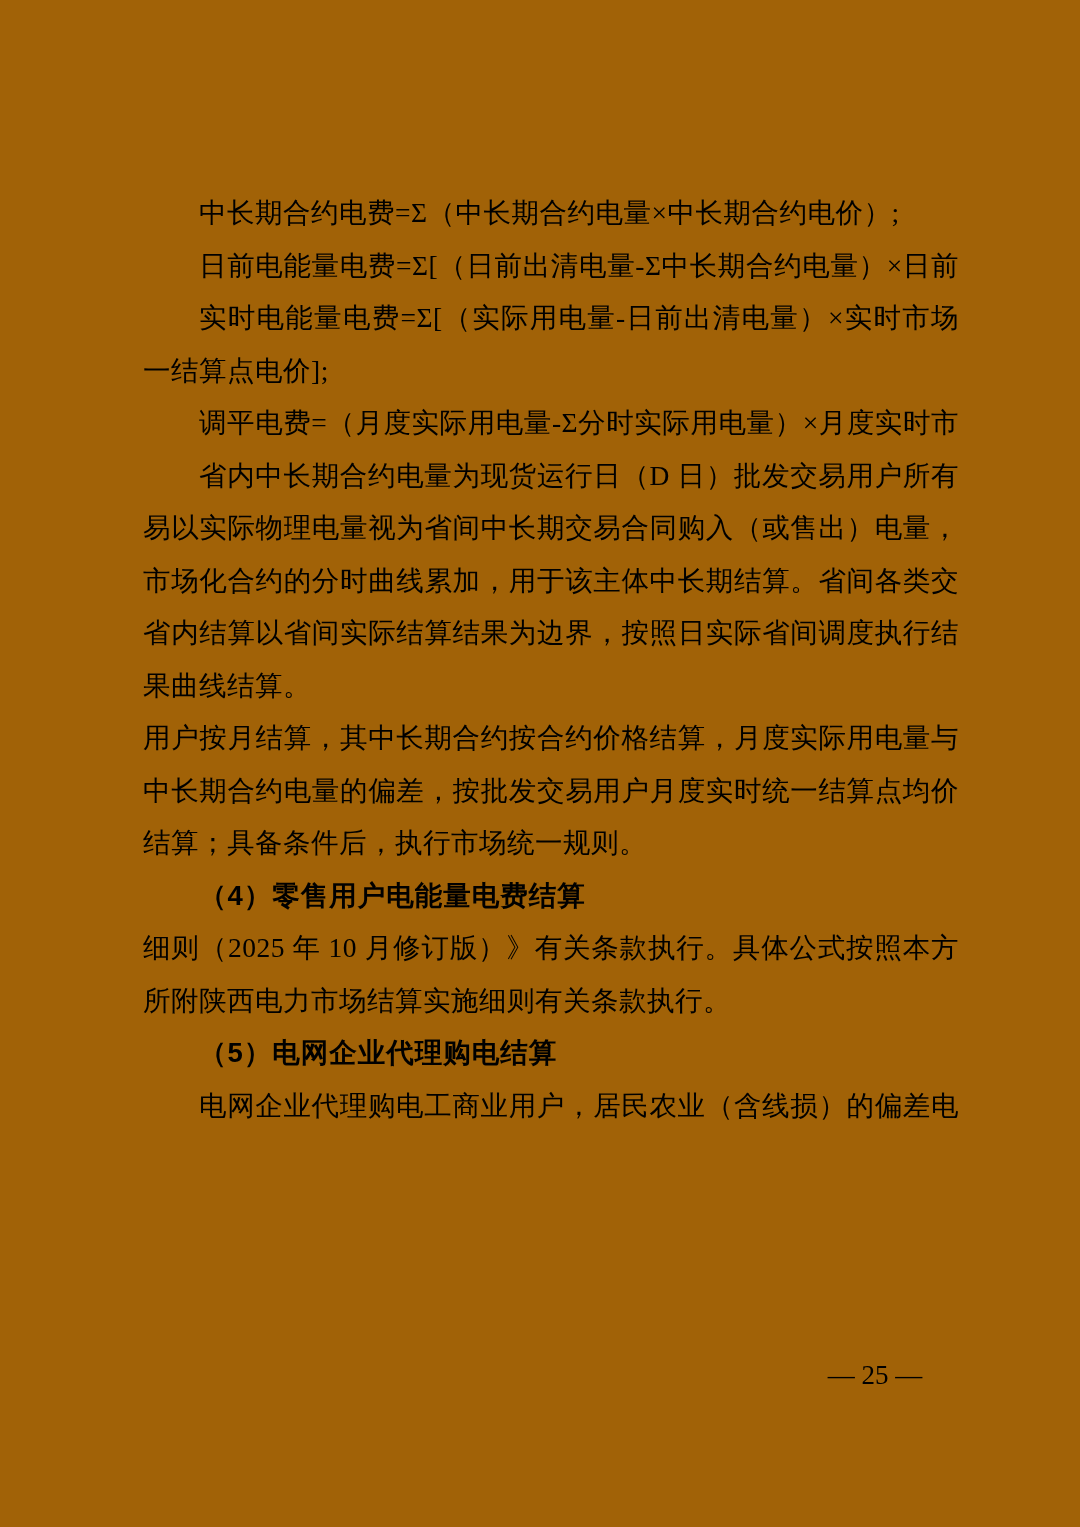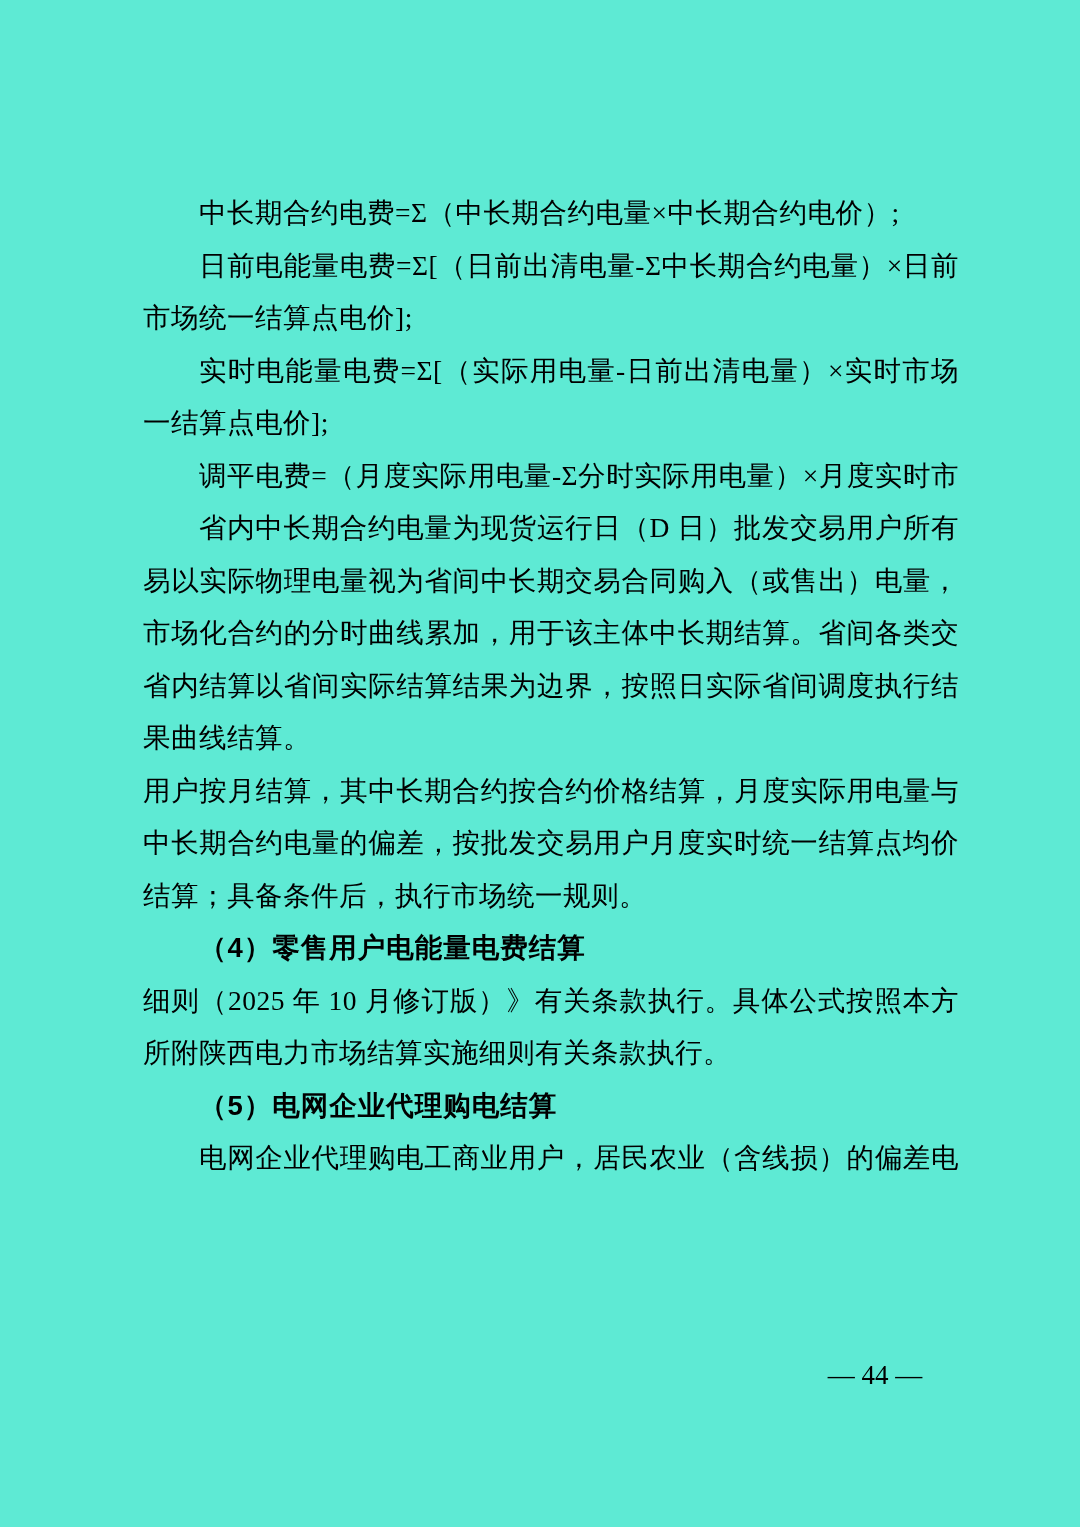--- a/index.html
+++ b/index.html
@@ -1,20 +1,20 @@
 <!DOCTYPE html>
 <html><head>
 <meta charset="utf-8">
 <style>
   html,body { margin:0; padding:0; background:#e8e8e8; }
   .page {
     position:relative;
     width:1080px; height:1527px;
     margin:0 auto;
-    background:#5eead4;
+    background:#a16207;
     color:#000000;
     font-family:"Liberation Serif","DejaVu Serif",serif;
     overflow:hidden;
   }
   .doc-body {
     position:absolute;
     left:143px; top:187px;
     width:816px;
   }
   .line {
@@ -42,33 +42,32 @@
     font-family:"Liberation Serif","DejaVu Serif",serif;
   }
 </style>
 </head>
 <body>
 
 <div class="page">
   <div class="doc-body">
     <div class="line i">中长期合约电费=Σ（中长期合约电量×中长期合约电价）;</div>
     <div class="line i j">日前电能量电费=Σ[（日前出清电量-Σ中长期合约电量）×日前</div>
-    <div class="line">市场统一结算点电价];</div>
     <div class="line i j">实时电能量电费=Σ[（实际用电量-日前出清电量）×实时市场统</div>
     <div class="line">一结算点电价];</div>
     <div class="line i j">调平电费=（月度实际用电量-Σ分时实际用电量）×月度实时市</div>
     <div class="line i j">省内中长期合约电量为现货运行日（D 日）批发交易用户所有</div>
     <div class="line j">易以实际物理电量视为省间中长期交易合同购入（或售出）电量，</div>
     <div class="line j">市场化合约的分时曲线累加，用于该主体中长期结算。省间各类交</div>
     <div class="line j">省内结算以省间实际结算结果为边界，按照日实际省间调度执行结</div>
     <div class="line">果曲线结算。</div>
     <div class="line j">用户按月结算，其中长期合约按合约价格结算，月度实际用电量与</div>
     <div class="line j">中长期合约电量的偏差，按批发交易用户月度实时统一结算点均价</div>
     <div class="line">结算；具备条件后，执行市场统一规则。</div>
     <div class="line i h">（4）零售用户电能量电费结算</div>
     <div class="line j">细则（2025 年 10 月修订版）》有关条款执行。具体公式按照本方案</div>
     <div class="line">所附陕西电力市场结算实施细则有关条款执行。</div>
     <div class="line i h">（5）电网企业代理购电结算</div>
     <div class="line i j">电网企业代理购电工商业用户，居民农业（含线损）的偏差电</div>
   </div>
 
-  <div class="footer">— 44 —</div>
+  <div class="footer">— 25 —</div>
 </div>
 
 </body></html>

